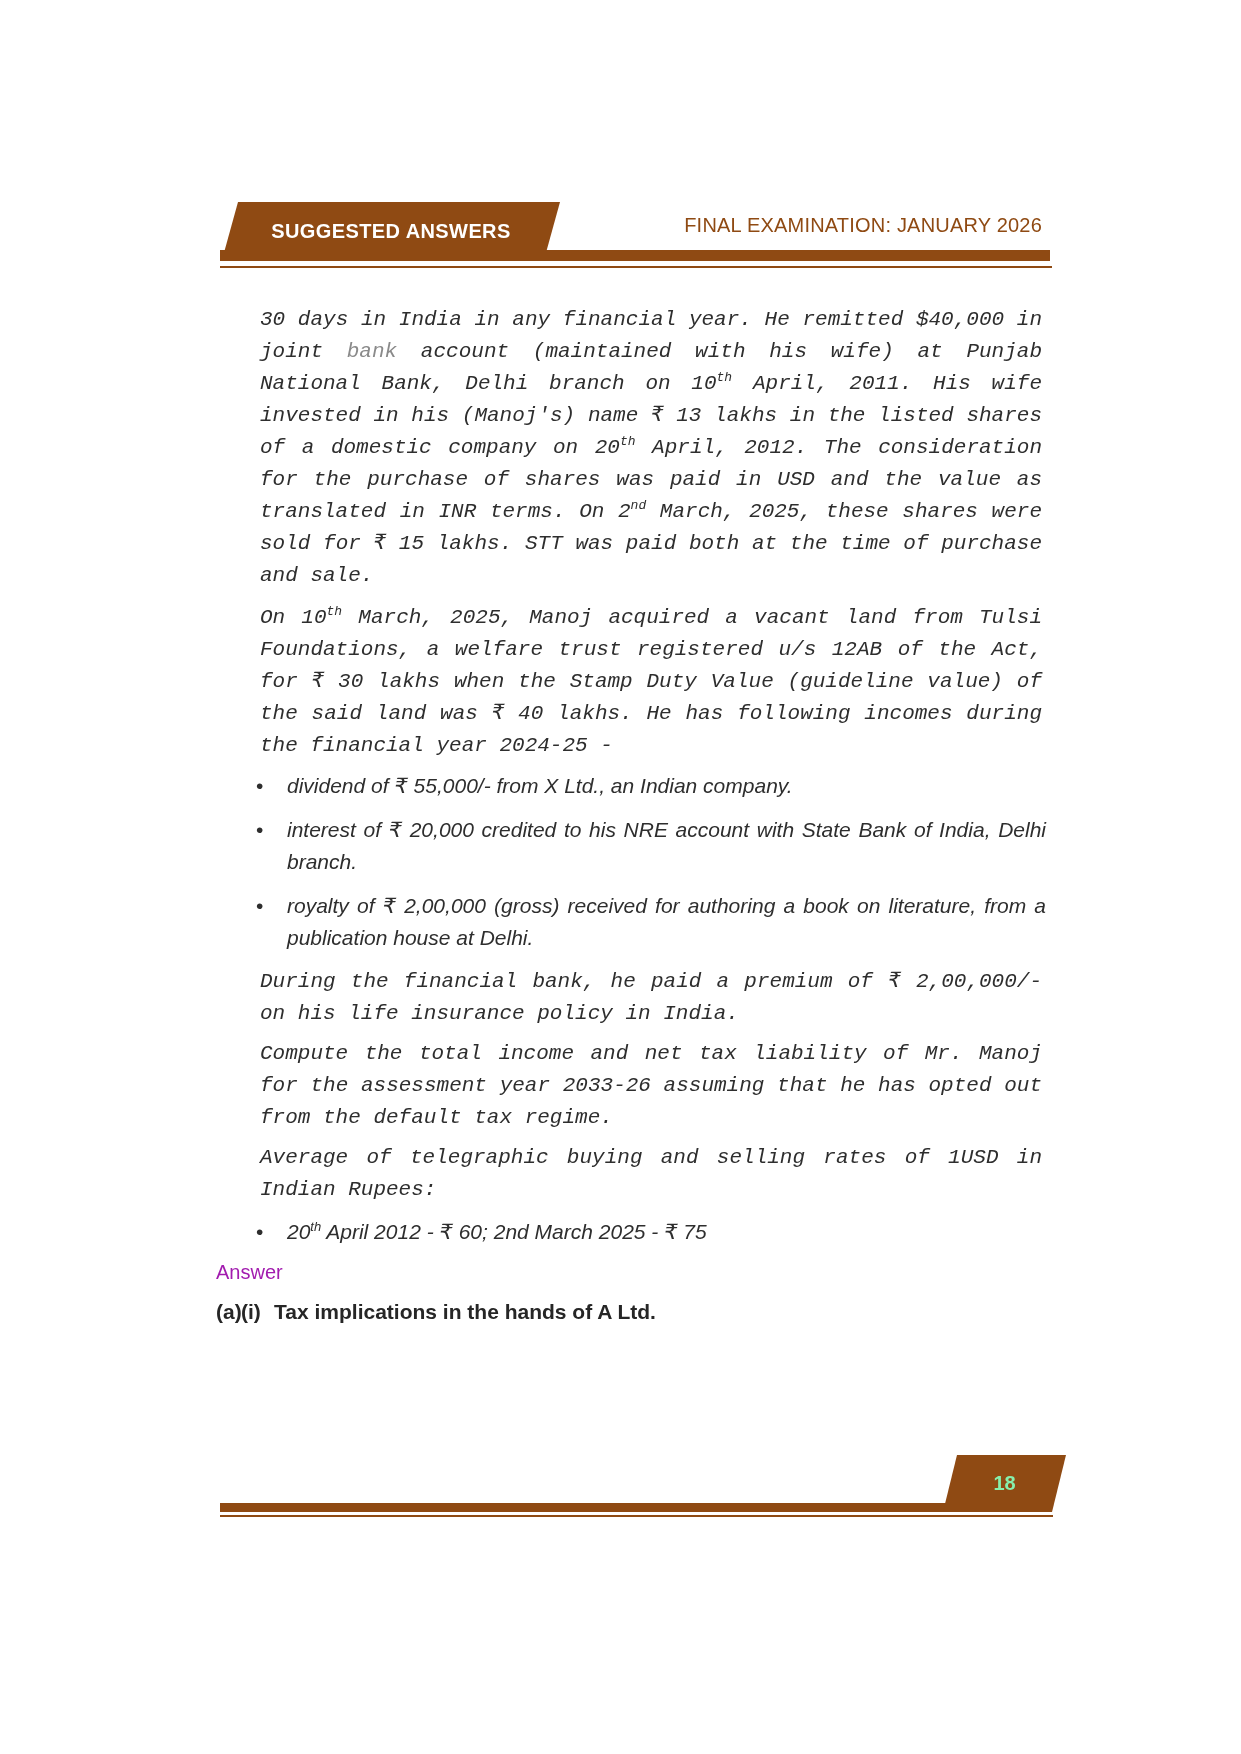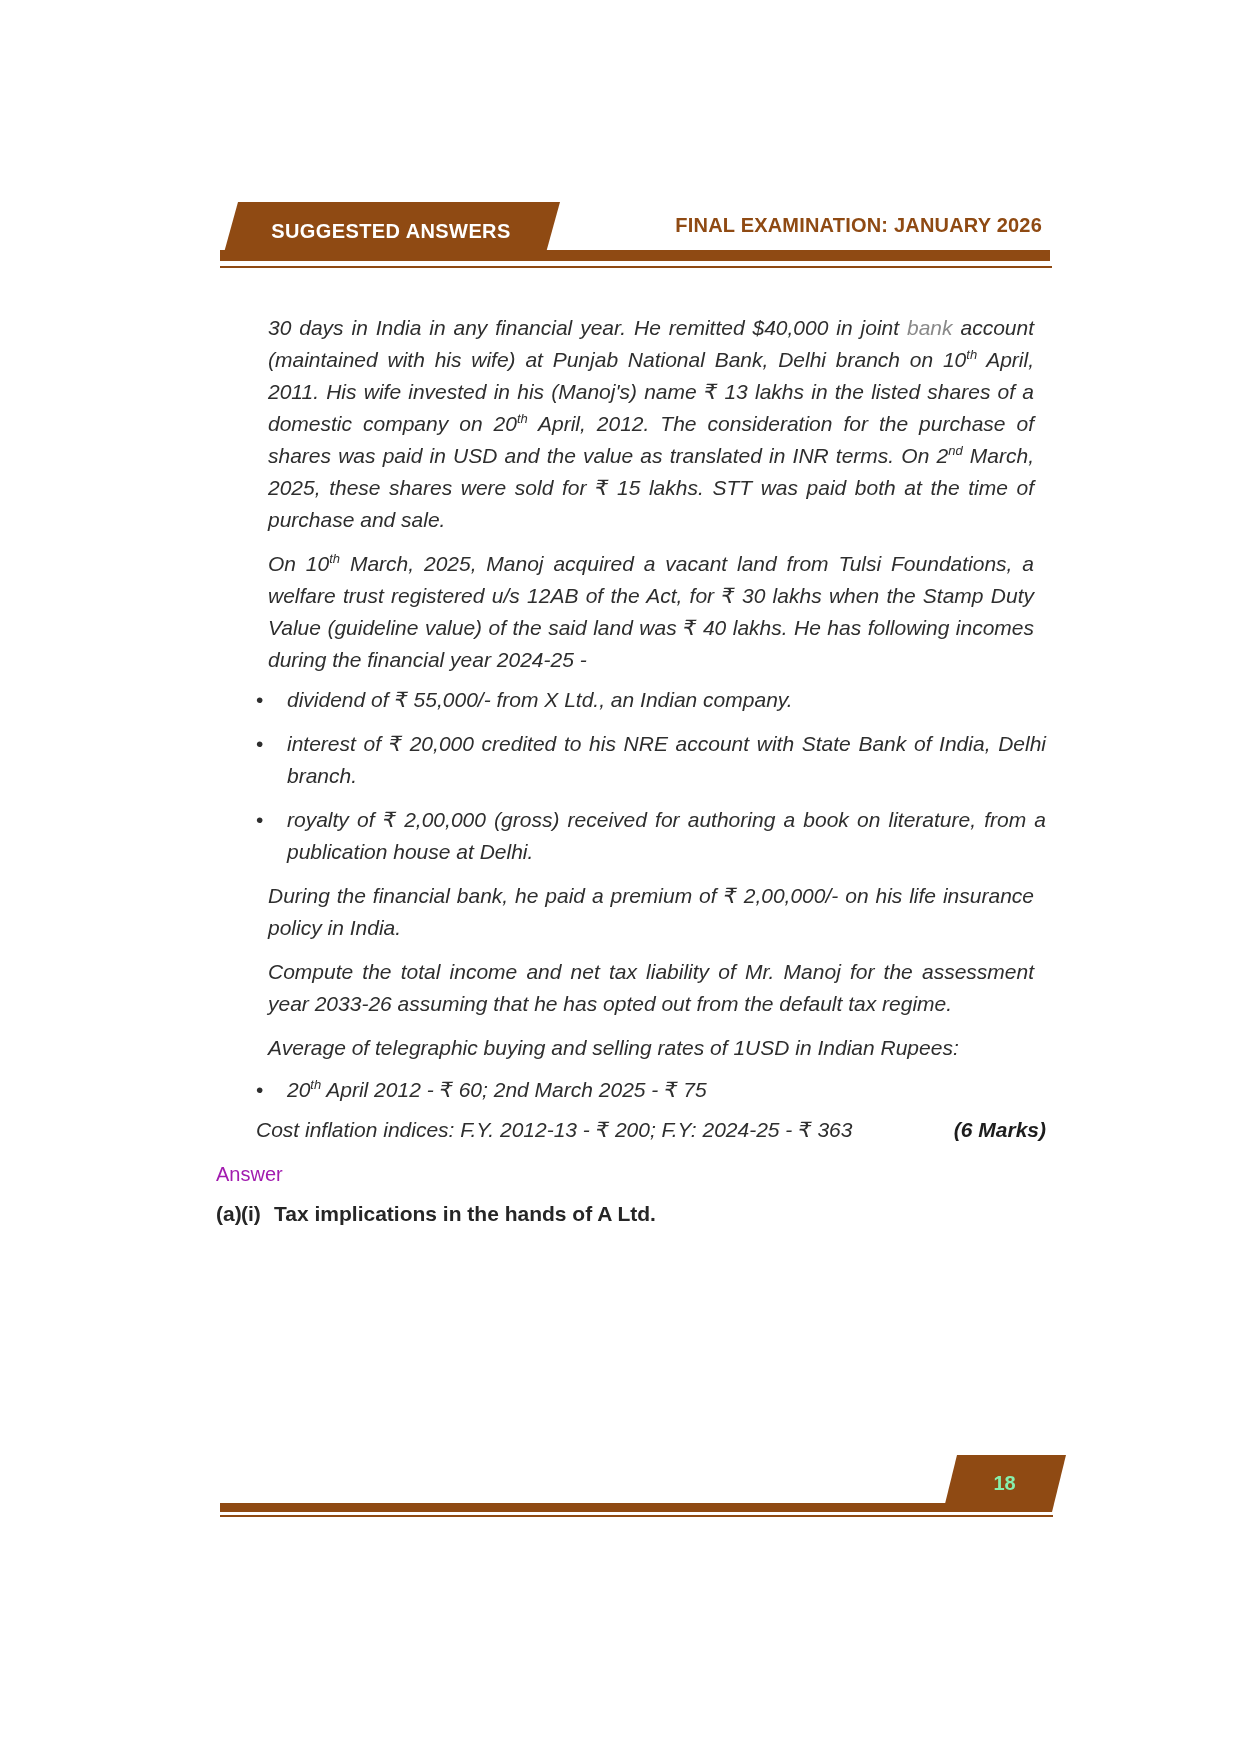--- a/index.html
+++ b/index.html
@@ -16,30 +16,30 @@
     position:absolute;left:6px;top:202px;width:338px;height:58px;
     background:var(--brown);
     clip-path:polygon(16px 0,100% 0,calc(100% - 16px) 100%,0 100%);
     display:flex;align-items:center;justify-content:center;
   }
   .hdr-badge span{
     color:#ffffff;font-size:20px;font-weight:700;letter-spacing:.4px;
   }
   .exam-title{
     position:absolute;right:12px;top:214px;
-    color:var(--brown);font-size:20px;font-weight:700;letter-spacing:.2px;
+    color:var(--brown);font-size:20px;font-weight:400;letter-spacing:.2px;
   }
   .hdr-rule-thick{position:absolute;left:4px;top:250px;width:830px;height:11px;background:var(--brown);}
   .hdr-rule-thin{position:absolute;left:4px;top:266px;width:832px;height:2px;background:var(--brown);}
   
   .content{
     position:absolute;left:216px;top:300px;width:834px;
     color:#2e2e2e;font-size:21px;line-height:32px;
   }
-  .content p{margin:12px;}
+  .content p{margin:4px;font-family:Liberation Mono, monospace;}
   .q{
     font-style:italic;text-align:justify;
     padding-left:40px;padding-right:4px;
   }
   .muted{color:#8a8a8a;}
   sup{font-size:0.62em;line-height:0;vertical-align:super;}
   .mb8{margin-bottom:8px !important;}
   .mb10{margin-bottom:10px !important;}
   .mb12{margin-bottom:12px !important;}
   .bullet{
@@ -112,24 +112,20 @@
 
     <p class="q mb8">During the financial bank, he paid a premium of ₹ 2,00,000/- on his life insurance policy in India.</p>
     <p class="q mb8">Compute the total income and net tax liability of Mr. Manoj for the assessment year 2033-26 assuming that he has opted out from the default tax regime.</p>
     <p class="q mb10">Average of telegraphic buying and selling rates of 1USD in Indian Rupees:</p>
 
     <div class="bullet mb8">
       <span class="dot">•</span>
       <span class="btxt">20<sup>th</sup> April 2012 - ₹ 60; 2nd March 2025 - ₹ 75</span>
     </div>
 
-    <div class="marks-row mb12">
-      <span class="cii">Cost inflation indices: F.Y. 2012-13 - ₹ 200; F.Y: 2024-25 - ₹ 363</span>
-      <span class="marks">(6 Marks)</span>
-    </div>
 
     <div class="ans-heading mb8">Answer</div>
 
     <div class="ans-subrow mb8">
       <span class="lab1">(a)</span>
       <span class="lab2">(i)</span>
       <span class="subh">Tax implications in the hands of A Ltd.</span>
     </div>
 
 

